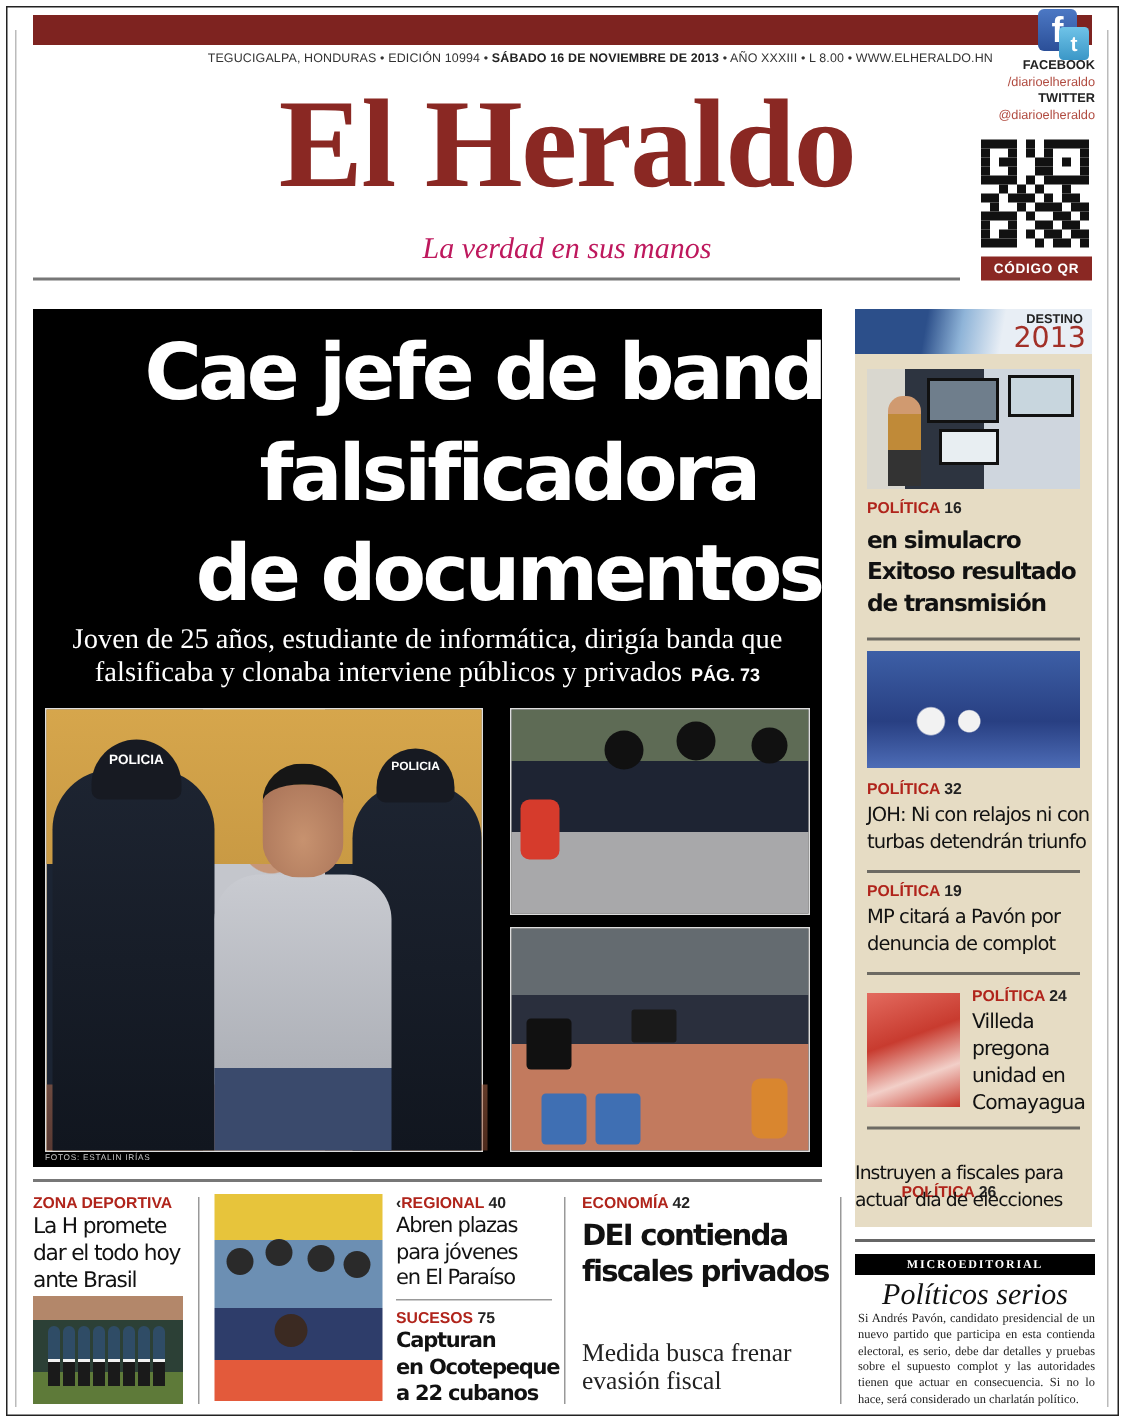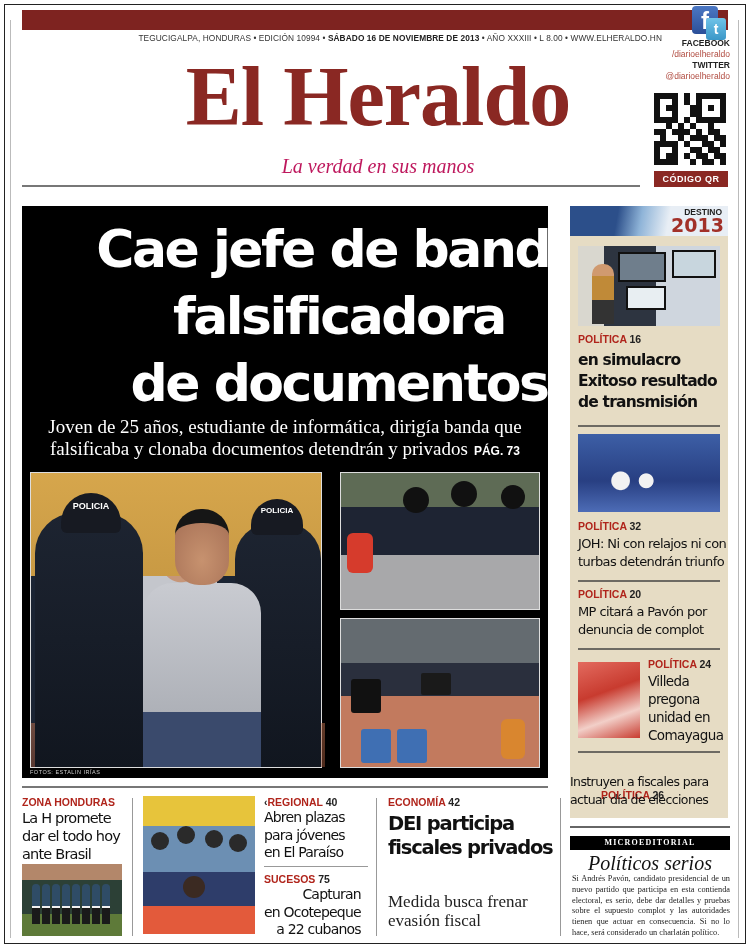--- a/index.html
+++ b/index.html
@@ -59,21 +59,21 @@
     background: linear-gradient(180deg, #5e6b55 0 25%, #1e2433 25% 60%, #a8a8aa 60% 100%); }
   .photo-small2 { position: absolute; left: 318px; top: 412px; width: 200px; height: 150px; border: 1px solid #ddd;
     background: linear-gradient(180deg, #646b70 0 30%, #2a2f3d 30% 52%, #c27a5e 52% 100%); }
   .photo-small1 .blob, .photo-small2 .blob { position: absolute; border-radius: 50%; }
   .photo-credit { position: absolute; left: 8px; top: 563px; font-size: 5.5px; color: #ccc; letter-spacing: 0.5px; }
 
   
   .sidebar { position: absolute; left: 570px; top: 206px; width: 158px; height: 612px; background: #e6dcc4; }
   .destino-banner { position: absolute; left: 0; top: 0; width: 158px; height: 30px; background: linear-gradient(100deg, #2c4f8a 0 30%, #8fb4d8 45%, #e8eef5 62%, #e8eef5 100%); }
   .destino-banner .small { position: absolute; right: 6px; top: 1px; font-size: 8.5px; font-weight: bold; color: #222; }
-  .destino-banner .year { position: absolute; right: 4px; top: 9px; font-size: 19px; font-weight: bold; color: #a23028; font-family: "DejaVu Sans", sans-serif; line-height: 20px; }
+  .destino-banner .year { position: absolute; right: 4px; top: 9px; font-size: 19px; font-weight: normal; color: #a23028; font-family: "DejaVu Sans", sans-serif; line-height: 20px; }
   .side-photo1 { position: absolute; left: 8px; top: 40px; width: 142px; height: 80px; background: linear-gradient(90deg, #d9d7cf 0 18%, #2d3440 18% 55%, #cfd6de 55%); }
   .side-photo1 .screen { position: absolute; background: #6f7e8c; border: 2px solid #111; }
   .side-photo1 .person { position: absolute; left: 14px; top: 18px; width: 22px; height: 60px; background: linear-gradient(#d09a70 0 20%, #c08a38 20% 60%, #333 60%); border-radius: 10px 10px 0 0; }
 
   .side-kicker { position: absolute; font-size: 10.5px; font-weight: bold; color: #b0241b; }
   .side-kicker .num { color: #222; }
   .side-head { position: absolute; font-weight: bold; color: #111; font-family: "DejaVu Sans", sans-serif; letter-spacing: -0.8px; }
   .side-rule { position: absolute; left: 8px; width: 142px; height: 2px; background: #6d6a63; }
 
   .side-photo2 { position: absolute; left: 8px; top: 228px; width: 142px; height: 78px;
@@ -273,21 +273,21 @@
 <div class="qr-label">CÓDIGO QR</div>
 
 <div class="main-story">
   <div class="headline">
     <div>Cae jefe de banda</div>
     <div>falsificadora</div>
     <div>de documentos</div>
   </div>
   <div class="deck">
     <div>Joven de 25 años, estudiante de informática, dirigía banda que</div>
-    <div><span>falsificaba y clonaba documentos detendrán y privados</span><span class="page-ref">PÁG. 73</span></div>
+    <div><span>falsificaba y clonaba interviene públicos y privados</span><span class="page-ref">PÁG. 73</span></div>
   </div>
 
   <div class="photo-main">
     <div class="fig floor"></div>
     <div class="fig fig-police1"></div>
     <div class="fig fig-police2"></div>
     <div class="fig fig-man"></div>
     <div class="fig fig-head"></div>
     <div class="fig helmet1">POLICIA</div>
     <div class="fig helmet2">POLICIA</div>
@@ -330,21 +330,21 @@
   <div class="side-rule" style="top:219px;"></div>
 
   <div class="side-photo2"></div>
   <div class="side-kicker" style="left:8px;top:314px;"><span>POLÍTICA</span> <span class="num">32</span></div>
   <div class="side-head" style="left:8px;top:329px;font-size:13px;line-height:18px;font-weight:normal;letter-spacing:-0.6px;">
     <div>JOH: Ni con relajos ni con</div>
     <div>turbas detendrán triunfo</div>
   </div>
   <div class="side-rule" style="top:374px;"></div>
 
-  <div class="side-kicker" style="left:8px;top:382px;"><span>POLÍTICA</span> <span class="num">20</span></div>
+  <div class="side-kicker" style="left:8px;top:382px;"><span>POLÍTICA</span> <span class="num">19</span></div>
   <div class="side-head" style="left:8px;top:397px;font-size:13px;line-height:18px;font-weight:normal;letter-spacing:-0.6px;">
     <div>MP citará a Pavón por</div>
     <div>denuncia de complot</div>
   </div>
   <div class="side-rule" style="top:442px;"></div>
 
   <div class="side-photo3"></div>
   <div class="side-kicker" style="left:78px;top:452px;"><span>POLÍTICA</span> <span class="num">24</span></div>
   <div class="side-head" style="left:78px;top:466px;font-size:13.5px;line-height:18px;font-weight:normal;letter-spacing:-0.6px;">
     <div>Villeda</div>
@@ -364,21 +364,21 @@
 <div class="micro-rule"></div>
 <div class="micro-label">MICROEDITORIAL</div>
 <div class="micro-title">Políticos serios</div>
 <div class="micro-body">Si Andrés Pavón, candidato presidencial de un nuevo partido que participa en esta contienda electoral, es serio, debe dar detalles y pruebas sobre el supuesto complot y las autoridades tienen que actuar en consecuencia. Si no lo hace, será considerado un charlatán político.</div>
 
 <div class="bottom-rule"></div>
 <div class="col-divider" style="left:132px;top:798px;height:138px;"></div>
 <div class="col-divider" style="left:376px;top:798px;height:138px;"></div>
 <div class="col-divider" style="left:560px;top:798px;height:138px;"></div>
 
-<div class="kicker" style="left:22px;top:796px;">ZONA HONDURAS</div>
+<div class="kicker" style="left:22px;top:796px;">ZONA DEPORTIVA</div>
 <div class="headline-sm" style="left:22px;top:809px;font-size:14.5px;line-height:18px;font-weight:normal;">
   <div>La H promete</div>
   <div>dar el todo hoy</div>
   <div>ante Brasil</div>
 </div>
 <div class="bot-photo-team">
   <div class="player" style="left:10px;"></div>
     <div class="player" style="left:20px;"></div>
     <div class="player" style="left:30px;"></div>
   <div class="player" style="left:40px;"></div>
@@ -397,27 +397,27 @@
 </div>
 
 <div class="kicker" style="left:264px;top:796px;"><span style="color:#222;">‹</span><span>REGIONAL</span> <span class="num">40</span></div>
 <div class="headline-sm" style="left:264px;top:809px;font-size:14px;line-height:17.5px;font-weight:normal;">
   <div>Abren plazas</div>
   <div>para jóvenes</div>
   <div>en El Paraíso</div>
 </div>
 <div class="col-divider" style="left:264px;top:866px;width:104px;height:1px;"></div>
 <div class="kicker" style="left:264px;top:873px;"><span>SUCESOS</span> <span class="num">75</span></div>
-<div class="headline-sm" style="left:264px;top:886px;font-size:14px;line-height:17.5px;font-weight:normal;text-align:right;">
+<div class="headline-sm" style="left:264px;top:886px;font-size:14px;line-height:17.5px;font-weight:bold;">
   <div>Capturan</div>
   <div>en Ocotepeque</div>
   <div>a 22 cubanos</div>
 </div>
 
 <div class="kicker" style="left:388px;top:796px;"><span>ECONOMÍA</span> <span class="num">42</span></div>
 <div class="headline-sm" style="left:388px;top:812px;font-size:19.5px;line-height:24px;letter-spacing:-1.2px;">
-  <div>DEI participa</div>
+  <div>DEI contienda</div>
   <div>fiscales privados</div>
 </div>
 <div style="position:absolute;left:388px;top:892px;font-family:'Liberation Serif',serif;font-size:17px;line-height:19px;color:#222;">
   <div>Medida busca frenar</div>
   <div>evasión fiscal</div>
 </div>
 
 </body></html>

